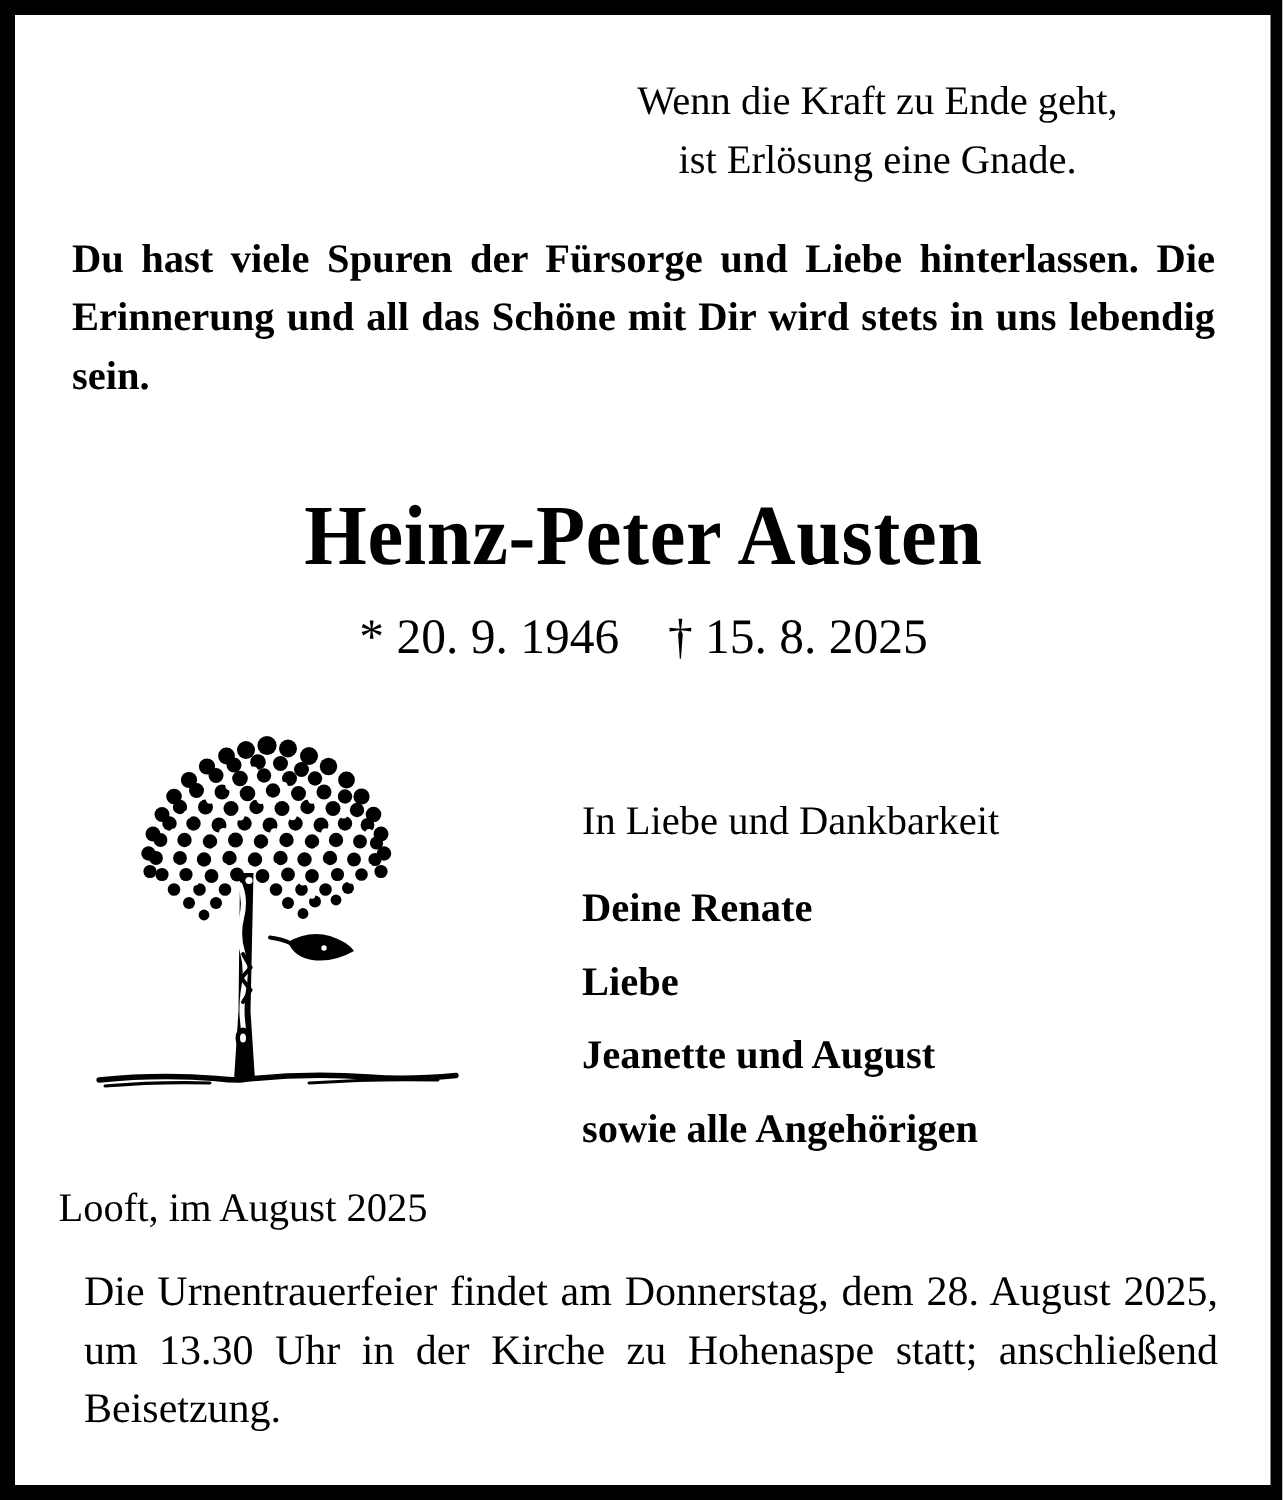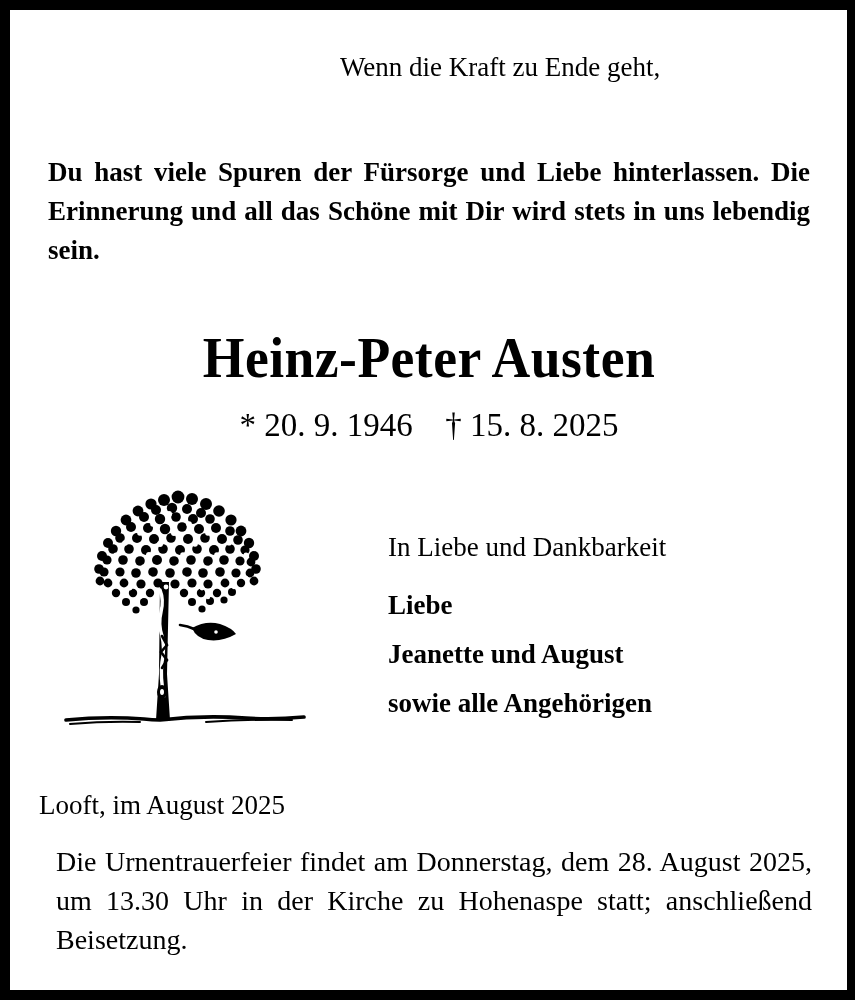--- a/index.html
+++ b/index.html
@@ -32,21 +32,21 @@
     box-sizing: border-box;
     overflow: hidden;
   }
 
   
   .epigraph {
     position: absolute;
     left: 330px;
     top: 38px;
     width: 490px;
-    text-align: left;
+    text-align: center;
     font-size: 27px;
     line-height: 39px;
   }
   .epigraph div { white-space: nowrap; }
 
   
   .lead {
     position: absolute;
     left: 38px;
     top: 143px;
@@ -140,20 +140,21 @@
   }
 </style>
 </head>
 <body>
 
 <div id="notice">
   <div class="card">
 
     <div class="epigraph">
       <div>Wenn die Kraft zu Ende geht,</div>
+      <div>ist Erlösung eine Gnade.</div>
     </div>
 
     <div class="lead">Du hast viele Spuren der Fürsorge und Liebe hinterlassen. Die Erinnerung und all das Schöne mit Dir wird stets in uns lebendig sein.</div>
 
     <div class="deceased-name">Heinz-Peter Austen</div>
 
     <div class="dates">
       <span>*</span>
       <span>20. 9. 1946</span>
       <span class="sep"></span>
@@ -315,20 +316,21 @@
             <circle cx="146" cy="102" r="2.4"></circle>
           <circle cx="178" cy="101" r="2.2"></circle>
           <circle cx="84" cy="111" r="2.2"></circle>
             <circle cx="152" cy="111" r="2.2"></circle>
         </g>
       </svg>
     </div>
 
     <div class="mourners">
       <div class="dedication">In Liebe und Dankbarkeit</div>
+      <div class="mourner">Deine Renate</div>
       <div class="mourner">Liebe</div>
       <div class="mourner">Jeanette und August</div>
       <div class="mourner">sowie alle Angehörigen</div>
     </div>
 
     <div class="place-line">Looft, im August 2025</div>
 
     <div class="service">Die Urnentrauerfeier findet am Donnerstag, dem 28. August 2025, um 13.30 Uhr in der Kirche zu Hohenaspe statt; anschließend Beisetzung.</div>
 
   </div>

